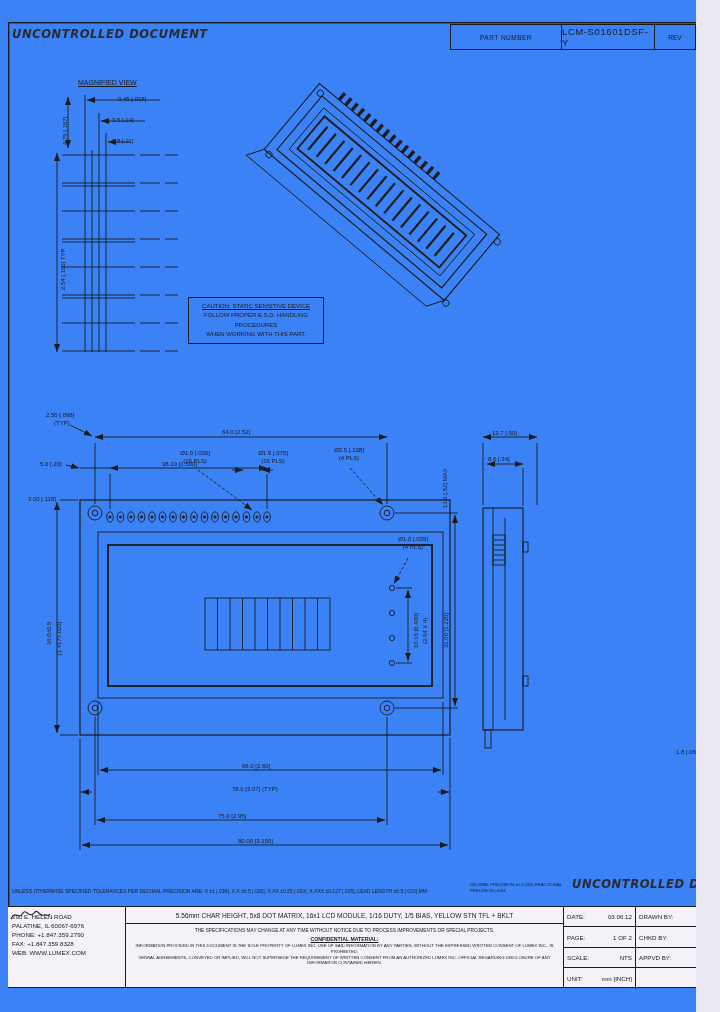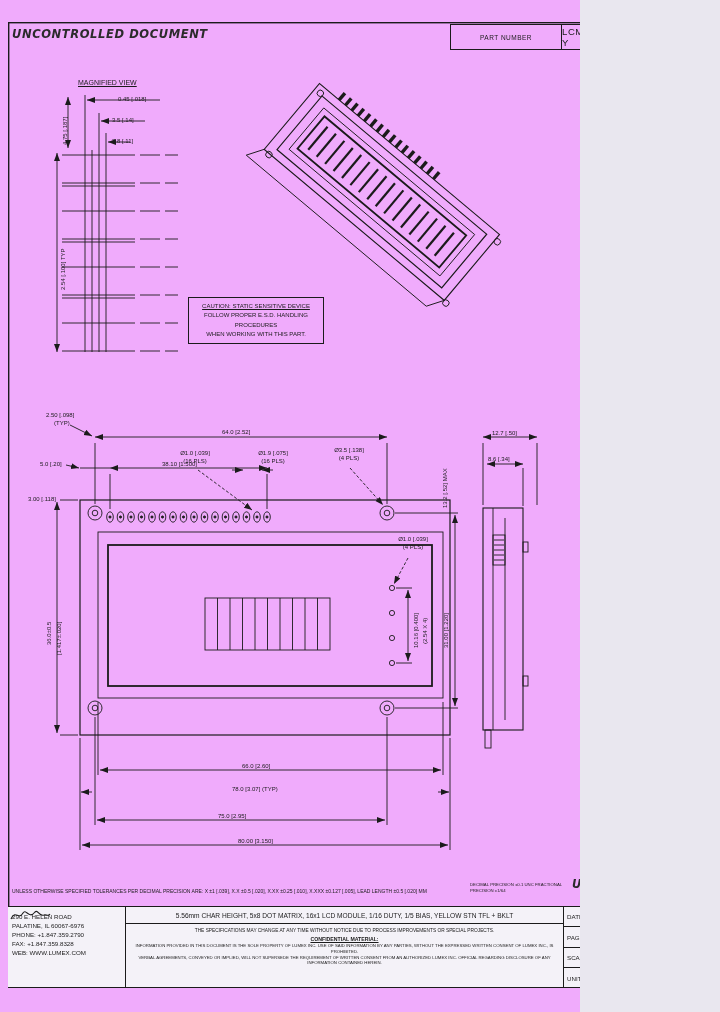--- a/index.html
+++ b/index.html
@@ -1,16 +1,16 @@
 <!DOCTYPE html>
 <html><head>
 <meta charset="utf-8">
 <style>
   html,body{margin:0;padding:0;background:#e9e7ef;}
-  .sheet{position:relative;width:580px;height:1012px;background:#f0abfc;overflow:hidden;
+  .sheet{position:relative;width:696px;height:1012px;background:#3b82f6;overflow:hidden;
          font-family:"Liberation Sans",sans-serif;color:#1b1b1b;}
   svg{position:absolute;left:0;top:0;}
   .wm{position:absolute;font-family:"DejaVu Sans",sans-serif;font-style:italic;font-weight:bold;
       font-size:11.5px;letter-spacing:.6px;color:#2b2b2b;white-space:nowrap;}
   .dim{position:absolute;font-size:6px;line-height:1.15;white-space:nowrap;color:#1b1b1b;}
   .dim2{position:absolute;font-size:6px;line-height:1.25;text-align:center;width:54px;color:#1b1b1b;}
   .rot{transform:rotate(-90deg);transform-origin:0 0;}
   .underl{text-decoration:underline;}
   
   .pn-table{position:absolute;left:450px;top:24px;height:24px;display:flex;border:1px solid #1b1b1b;}

